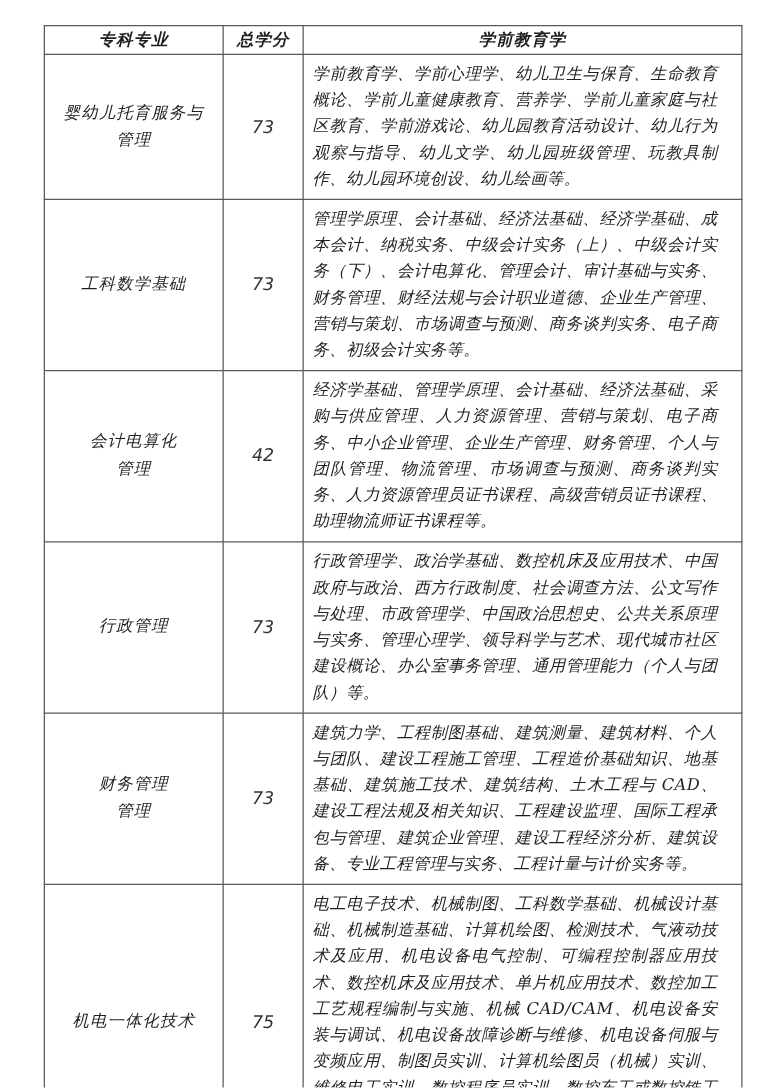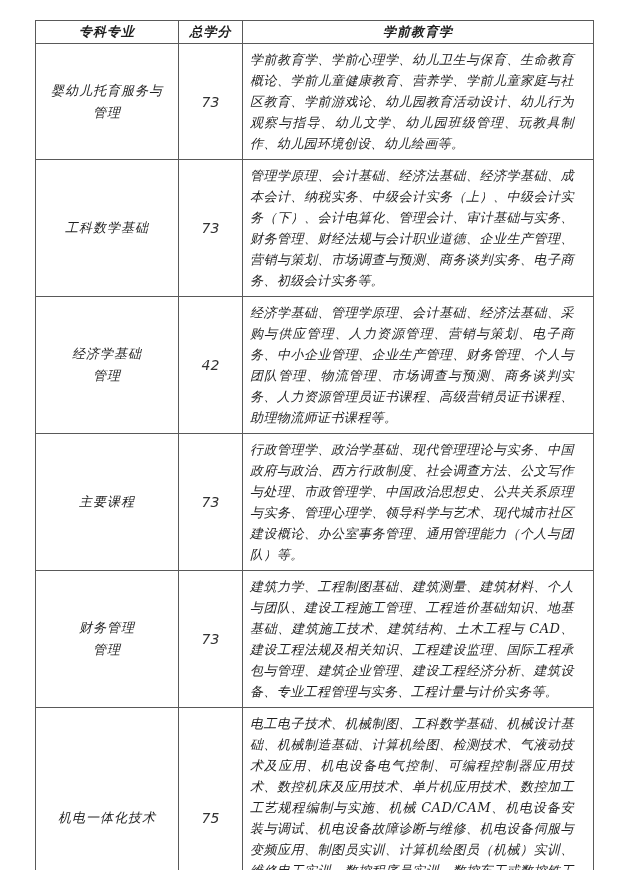--- a/index.html
+++ b/index.html
@@ -95,30 +95,30 @@
     <td class="courses">学前教育学、学前心理学、幼儿卫生与保育、生命教育概论、学前儿童健康教育、营养学、学前儿童家庭与社区教育、学前游戏论、幼儿园教育活动设计、幼儿行为观察与指导、幼儿文学、幼儿园班级管理、玩教具制作、幼儿园环境创设、幼儿绘画等。</td>
   </tr>
 
   <tr>
     <td class="major">工科数学基础</td>
     <td class="credits">73</td>
     <td class="courses">管理学原理、会计基础、经济法基础、经济学基础、成本会计、纳税实务、中级会计实务（上）、中级会计实务（下）、会计电算化、管理会计、审计基础与实务、财务管理、财经法规与会计职业道德、企业生产管理、营销与策划、市场调查与预测、商务谈判实务、电子商务、初级会计实务等。</td>
   </tr>
 
   <tr>
-    <td class="major">经济学基础
+    <td class="major">会计电算化
 管理</td>
     <td class="credits">42</td>
     <td class="courses">经济学基础、管理学原理、会计基础、经济法基础、采购与供应管理、人力资源管理、营销与策划、电子商务、中小企业管理、企业生产管理、财务管理、个人与团队管理、物流管理、市场调查与预测、商务谈判实务、人力资源管理员证书课程、高级营销员证书课程、助理物流师证书课程等。</td>
   </tr>
 
   <tr>
-    <td class="major">主要课程</td>
+    <td class="major">行政管理</td>
     <td class="credits">73</td>
-    <td class="courses">行政管理学、政治学基础、现代管理理论与实务、中国政府与政治、西方行政制度、社会调查方法、公文写作与处理、市政管理学、中国政治思想史、公共关系原理与实务、管理心理学、领导科学与艺术、现代城市社区建设概论、办公室事务管理、通用管理能力（个人与团队）等。</td>
+    <td class="courses">行政管理学、政治学基础、数控机床及应用技术、中国政府与政治、西方行政制度、社会调查方法、公文写作与处理、市政管理学、中国政治思想史、公共关系原理与实务、管理心理学、领导科学与艺术、现代城市社区建设概论、办公室事务管理、通用管理能力（个人与团队）等。</td>
   </tr>
 
   <tr>
     <td class="major">财务管理
 管理</td>
     <td class="credits">73</td>
     <td class="courses">建筑力学、工程制图基础、建筑测量、建筑材料、个人与团队、建设工程施工管理、工程造价基础知识、地基基础、建筑施工技术、建筑结构、土木工程与 CAD、建设工程法规及相关知识、工程建设监理、国际工程承包与管理、建筑企业管理、建设工程经济分析、建筑设备、专业工程管理与实务、工程计量与计价实务等。</td>
   </tr>
 
   <tr>

